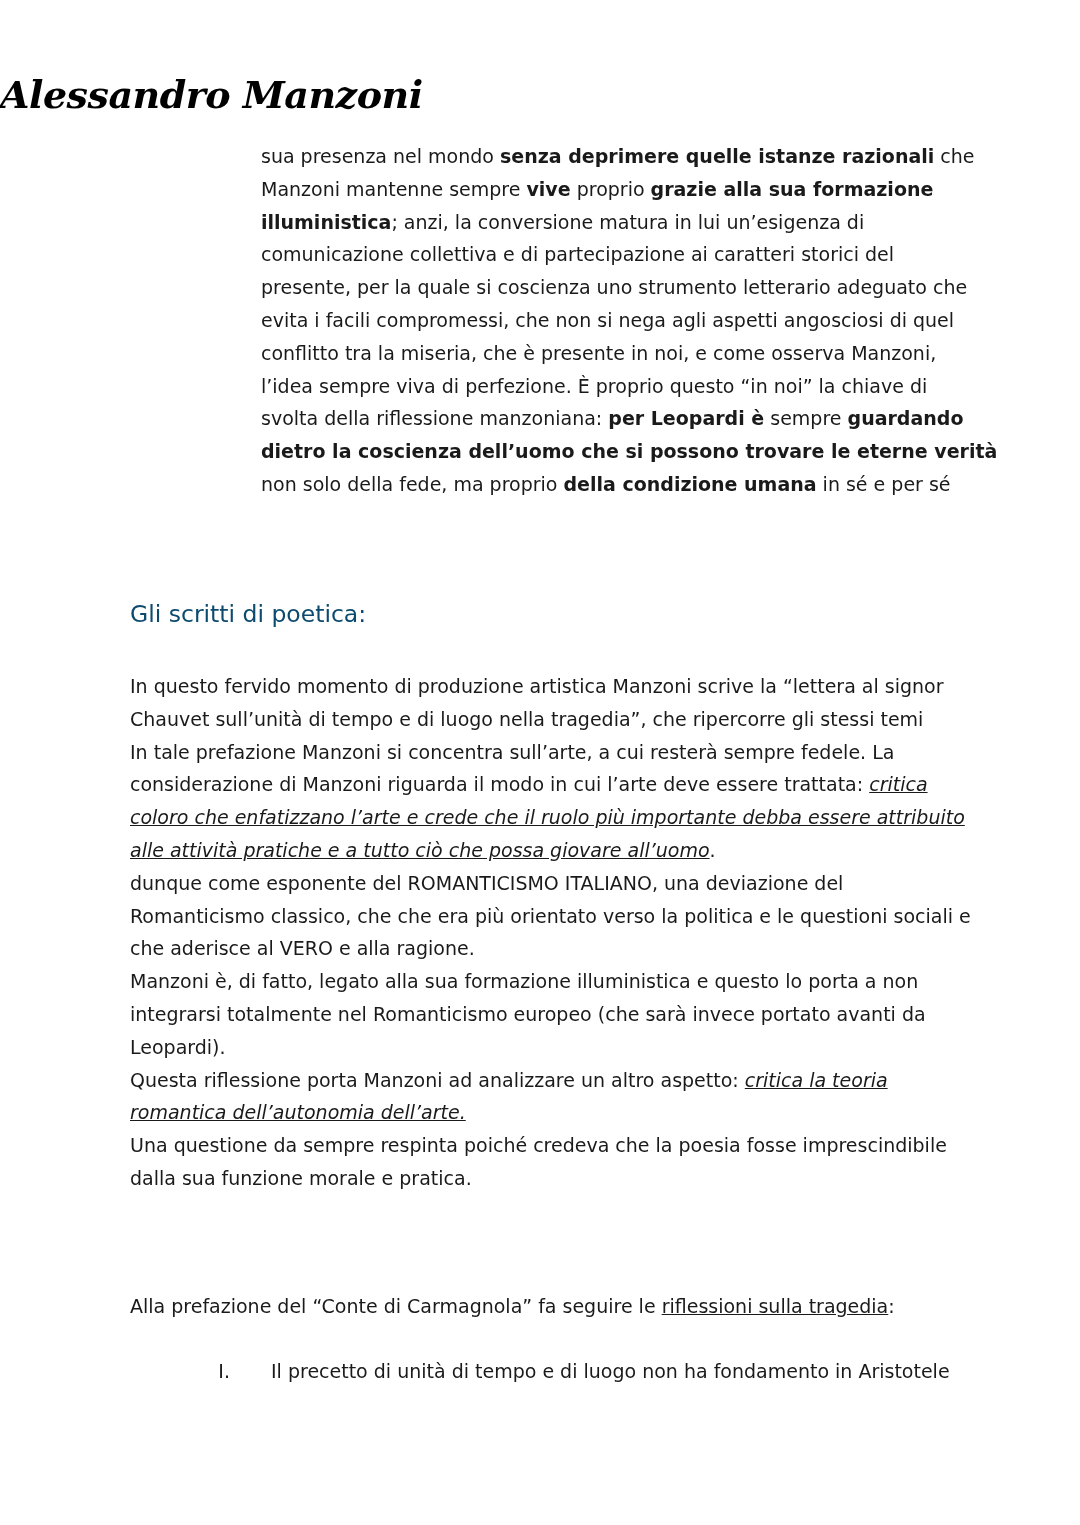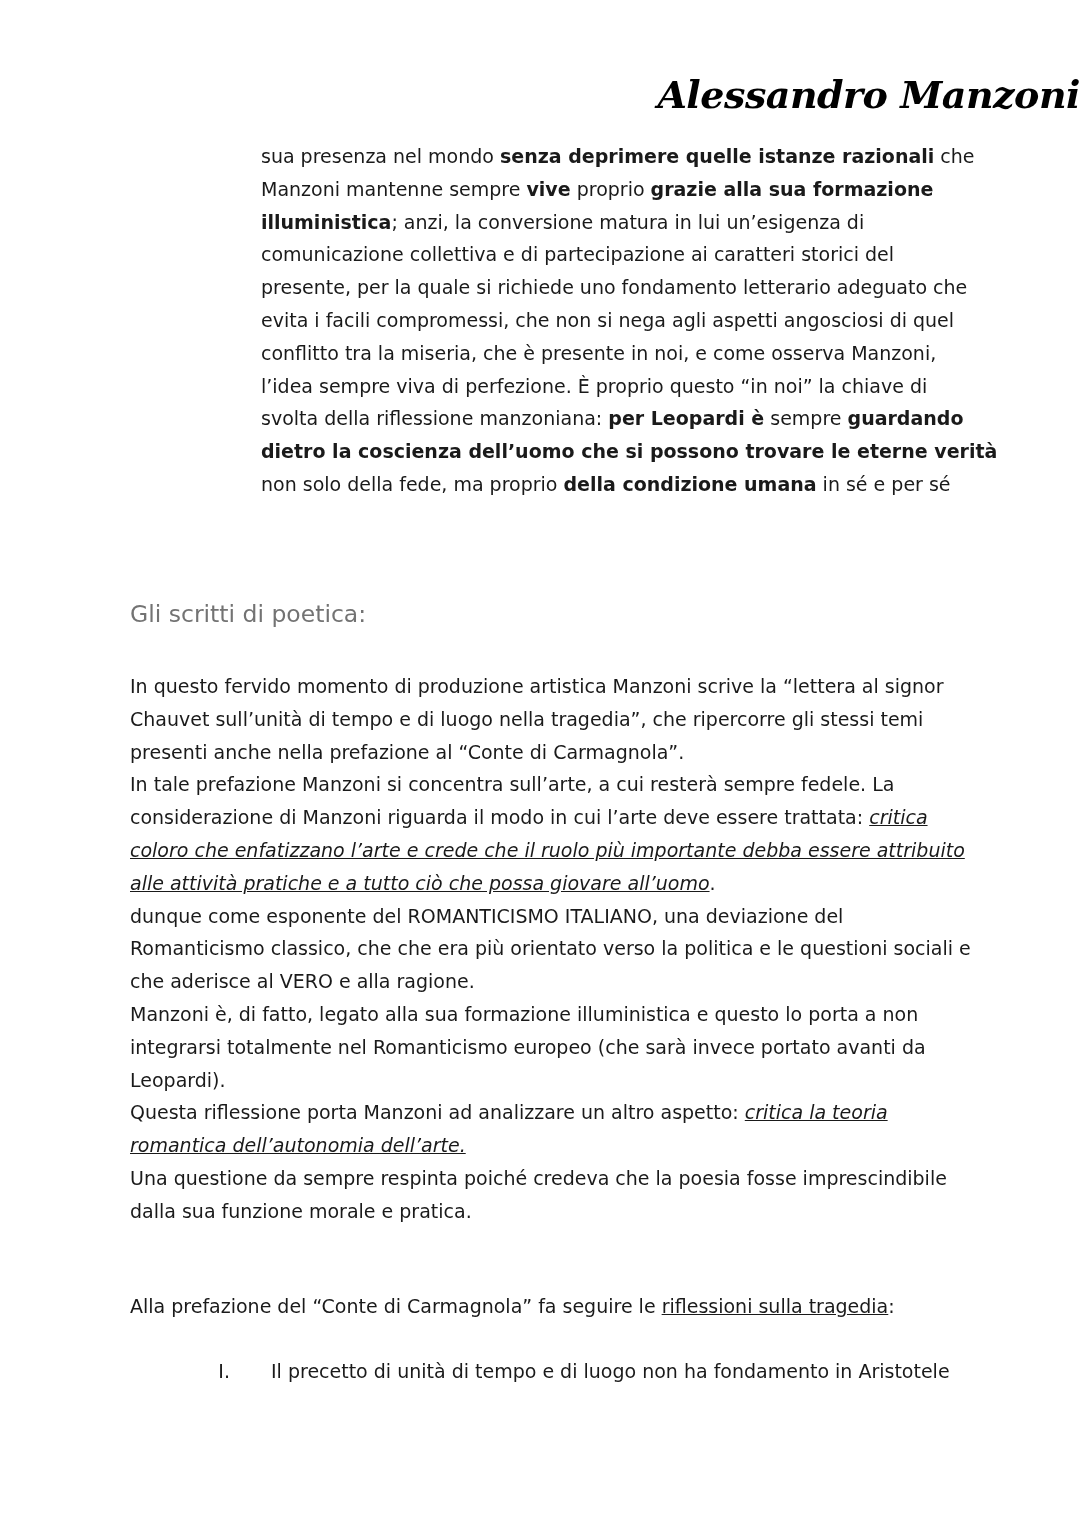--- a/index.html
+++ b/index.html
@@ -1,29 +1,29 @@
 <!DOCTYPE html>
 <html><head>
   <meta charset="utf-8">
   <style>
     html, body { margin: 0; padding: 0; background: #ffffff; }
     body {
       width: 1080px; height: 1525px; position: relative; overflow: hidden;
       font-family: "DejaVu Sans", sans-serif; color: #1a1a1a;
     }
     .title {
-      position: absolute; left: 0; top: 72px; width: 1080px; text-align: right;
+      position: absolute; left: 0; top: 72px; width: 1080px; text-align: left;
       font-family: "DejaVu Serif", serif; font-style: italic; font-weight: bold;
       font-size: 38px; color: #000; letter-spacing: -0.5px;
     }
     .para { position: absolute; font-size: 19px; line-height: 32.8px; margin: 0; }
     .p1 { left: 261px; top: 140px; width: 690px; }
     .heading {
       position: absolute; left: 130px; top: 600px; margin: 0;
-      font-size: 23.5px; font-weight: normal; color: #737373;
+      font-size: 23.5px; font-weight: normal; color: #0c4a6e;
     }
     .p2 { left: 130px; top: 670px; width: 830px; }
     .p3 { left: 130px; top: 1290px; width: 830px; }
     .list { position: absolute; left: 130px; top: 1355px; width: 830px; margin: 0; padding: 0; list-style: none; font-size: 19px; line-height: 32.8px; }
     .list li { display: flex; }
     .list .num { width: 141px; text-align: right; padding-right: 41px; box-sizing: border-box; width: 141px; }
     b { font-weight: bold; }
     .ul { text-decoration: underline; text-align: right; }
     .iu { font-style: italic; text-decoration: underline; }
     .line { display: block; white-space: nowrap; }
@@ -31,35 +31,34 @@
 </head>
 <body>
 
 <div class="title">Alessandro Manzoni</div>
 
 <div class="para p1">
   <span class="line"><span>sua presenza nel mondo </span><b>senza deprimere quelle istanze razionali</b><span> che</span></span>
   <span class="line"><span>Manzoni mantenne sempre </span><b>vive</b><span> proprio </span><b>grazie alla sua formazione</b></span>
   <span class="line"><b>illuministica</b><span>; anzi, la conversione matura in lui un’esigenza di</span></span>
   <span class="line">comunicazione collettiva e di partecipazione ai caratteri storici del</span>
-  <span class="line">presente, per la quale si richiede uno fondamento letterario adeguato che</span>
+  <span class="line">presente, per la quale si coscienza uno strumento letterario adeguato che</span>
   <span class="line">evita i facili compromessi, che non si nega agli aspetti angosciosi di quel</span>
   <span class="line">conflitto tra la miseria, che è presente in noi, e come osserva Manzoni,</span>
   <span class="line">l’idea sempre viva di perfezione. È proprio questo “in noi” la chiave di</span>
   <span class="line"><span>svolta della riflessione manzoniana: </span><b>per Leopardi è</b><span> sempre </span><b>guardando</b></span>
   <span class="line"><b>dietro la coscienza dell’uomo che si possono trovare le eterne verità</b></span>
   <span class="line"><span>non solo della fede, ma proprio </span><b>della condizione umana</b><span> in sé e per sé</span></span>
 </div>
 
 <h2 class="heading">Gli scritti di poetica:</h2>
 
 <div class="para p2">
   <span class="line">In questo fervido momento di produzione artistica Manzoni scrive la “lettera al signor</span>
   <span class="line">Chauvet sull’unità di tempo e di luogo nella tragedia”, che ripercorre gli stessi temi</span>
-  <span class="line">presenti anche nella prefazione al “Conte di Carmagnola”.</span>
   <span class="line">In tale prefazione Manzoni si concentra sull’arte, a cui resterà sempre fedele. La</span>
   <span class="line"><span>considerazione di Manzoni riguarda il modo in cui l’arte deve essere trattata: </span><span class="iu">critica</span></span>
   <span class="line iu">coloro che enfatizzano l’arte e crede che il ruolo più importante debba essere attribuito</span>
   <span class="line"><span class="iu">alle attività pratiche e a tutto ciò che possa giovare all’uomo</span><span>.</span></span>
   <span class="line">dunque come esponente del ROMANTICISMO ITALIANO, una deviazione del</span>
   <span class="line">Romanticismo classico, che che era più orientato verso la politica e le questioni sociali e</span>
   <span class="line">che aderisce al VERO e alla ragione.</span>
   <span class="line">Manzoni è, di fatto, legato alla sua formazione illuministica e questo lo porta a non</span>
   <span class="line">integrarsi totalmente nel Romanticismo europeo (che sarà invece portato avanti da</span>
   <span class="line">Leopardi).</span>

